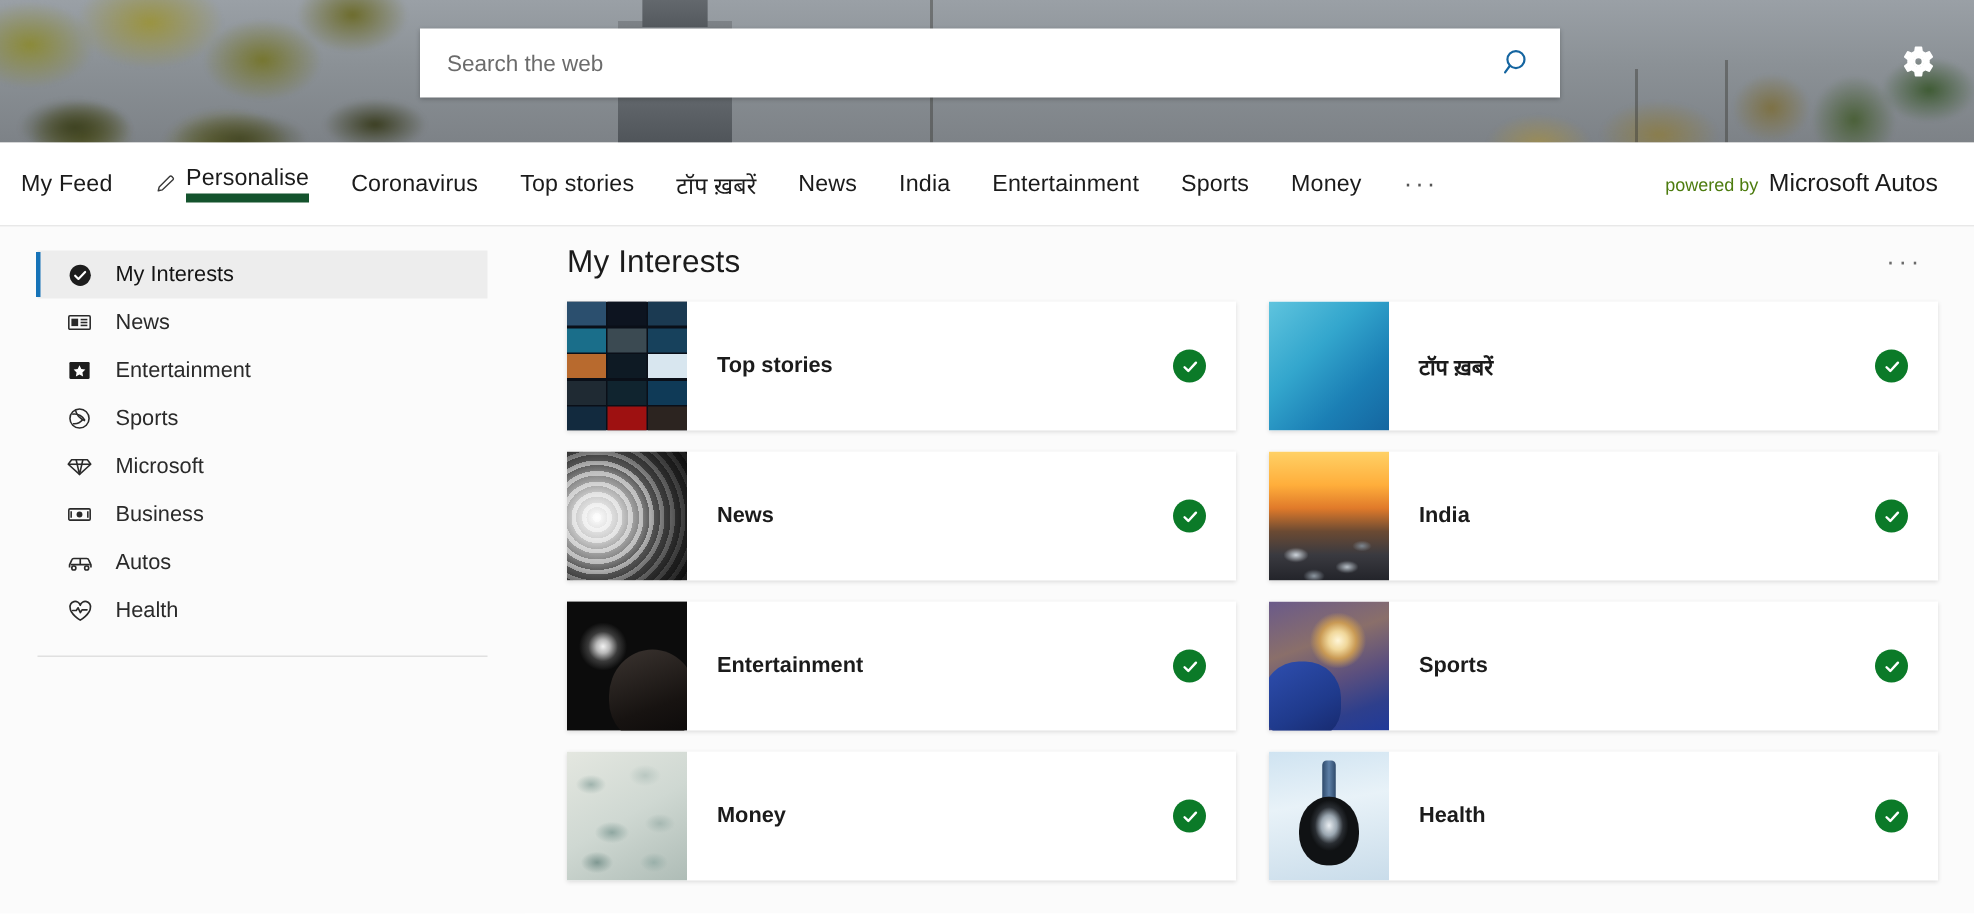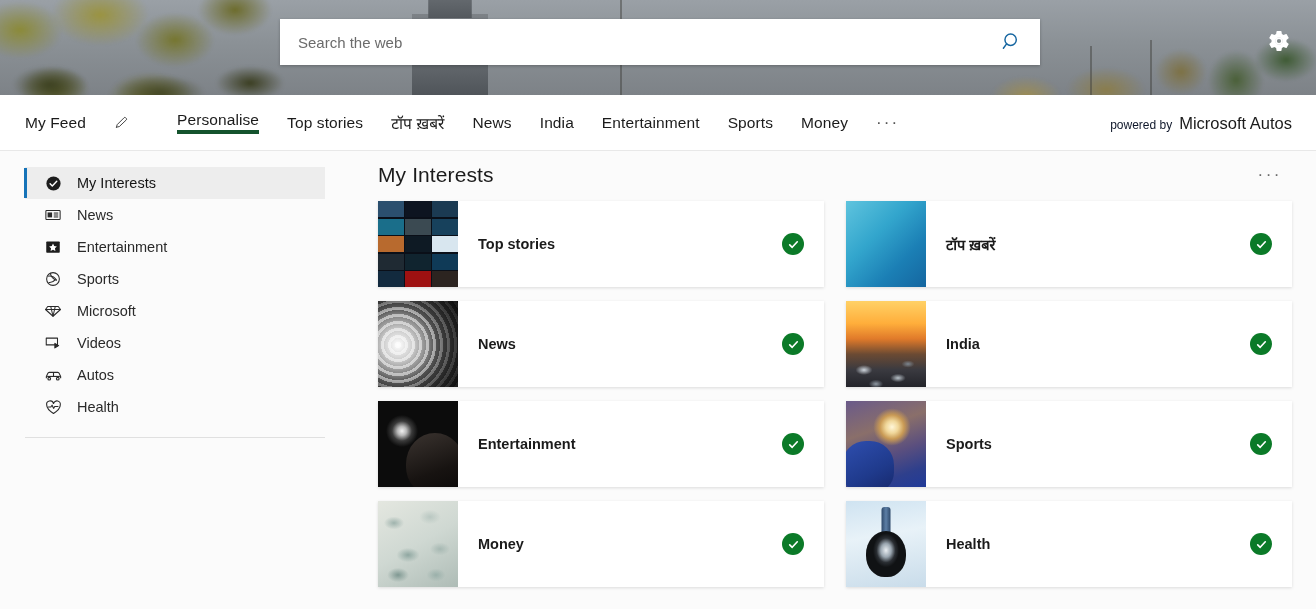--- a/index.html
+++ b/index.html
@@ -122,54 +122,53 @@
   
   .navbar {
     position: relative;
     width: 1316px; height: 56px;
     background: #ffffff;
     border-bottom: 1px solid #e8e8e8;
     display: flex; align-items: center;
   }
   .nav-items {
     display: flex; align-items: center;
-    padding-left: 25px;
+    padding-left: 14px;
     height: 100%;
   }
   .nav-item {
     position: relative;
     height: 100%;
     display: flex; align-items: center;
     padding: 0 14px;
     font-size: 15.5px;
     color: #1b1b1b;
     cursor: pointer;
     white-space: nowrap;
     letter-spacing: .1px;
   }
   .nav-item:first-child { padding-left: 0; }
   .nav-item.personalise { gap: 6px; }
   .nav-item.personalise .nav-label {
     color: #1b1b1b;
-    border-bottom: 4px solid #14532d;
+    border-bottom: 6px solid #14532d;
     padding-bottom: 1px;
-    margin-left: 42px;
   }
   .nav-more {
     display: flex; align-items: center;
     padding: 0 14px; height: 100%;
     color: #555; font-size: 17px; letter-spacing: 2px;
     cursor: pointer;
   }
   .powered {
     position: absolute; right: 24px; top: 50%;
     transform: translateY(-50%);
     display: flex; align-items: baseline; gap: 7px;
   }
-  .powered-pre { font-size: 12px; color: #0f172a; }
+  .powered-pre { font-size: 12px; color: #4d7c0f; }
   .powered-brand { font-size: 16.5px; color: #1b1b1b; }
 
   
   .page {
     display: flex;
     width: 1316px;
     height: 458px;
     background: #fbfbfb;
   }
 
@@ -421,20 +420,23 @@
     </div>
     <div class="nav-item personalise">
       <span>
         <svg width="15" height="15" viewBox="0 0 24 24" fill="none" stroke="#3a3a3a" stroke-width="1.5" stroke-linecap="round" stroke-linejoin="round">
           <path d="M4 19.5l1-4L16.2 4.3a1.6 1.6 0 012.3 0l1.2 1.2a1.6 1.6 0 010 2.3L8.5 18.5l-4.5 1z"></path>
         </svg>
       </span>
       <span class="nav-label">Personalise</span>
     </div>
     <div class="nav-item">
+      <span class="nav-label">Coronavirus</span>
+    </div>
+    <div class="nav-item">
       <span class="nav-label">Top stories</span>
     </div>
     <div class="nav-item">
       <span class="nav-label">टॉप ख़बरें</span>
     </div>
     <div class="nav-item">
       <span class="nav-label">News</span>
     </div>
     <div class="nav-item">
       <span class="nav-label">India</span>
@@ -509,30 +511,32 @@
       <span class="side-ico">
         <svg width="18" height="18" viewBox="0 0 24 24" fill="none" stroke="#2a2a2a" stroke-width="1.4" stroke-linejoin="round">
           <path d="M5 6h14l3 4-10 9L2 10z"></path>
           <path d="M2 10h20"></path>
           <path d="M9 6l3 13 3-13"></path>
         </svg>
       </span>
       <span>Microsoft</span>
     </div>
 
-
     <div class="side-item">
       <span class="side-ico">
-        <svg width="18" height="18" viewBox="0 0 24 24" fill="none" stroke="#2a2a2a" stroke-width="1.4" stroke-linejoin="round">
-          <path d="M3 5.5h15v9H3z"></path>
-          <path d="M14.5 12.5l5 3-5 3z" fill="#2a2a2a"></path>
-        </svg>
-      </span>
-      <span>Videos</span>
-    </div>
+        <svg width="18" height="18" viewBox="0 0 24 24" fill="none" stroke="#2a2a2a" stroke-width="1.4">
+          <rect x="2.5" y="7" width="19" height="10" rx="1"></rect>
+          <circle cx="12" cy="12" r="2.6" fill="#2a2a2a" stroke="none"></circle>
+          <line x1="4.6" y1="9.2" x2="4.6" y2="14.8"></line>
+          <line x1="19.4" y1="9.2" x2="19.4" y2="14.8"></line>
+        </svg>
+      </span>
+      <span>Business</span>
+    </div>
+
 
     <div class="side-item">
       <span class="side-ico">
         <svg width="19" height="19" viewBox="0 0 24 24" fill="none" stroke="#2a2a2a" stroke-width="1.4" stroke-linejoin="round">
           <path d="M3 15.5v-2.2l1.8-4A2 2 0 016.6 8h10.8a2 2 0 011.8 1.3l1.8 4v2.2"></path>
           <line x1="4" y1="13.2" x2="20" y2="13.2"></line>
           <line x1="12" y1="8.4" x2="12" y2="13.2"></line>
           <circle cx="6.6" cy="16" r="1.7"></circle>
           <circle cx="17.4" cy="16" r="1.7"></circle>
         </svg>

